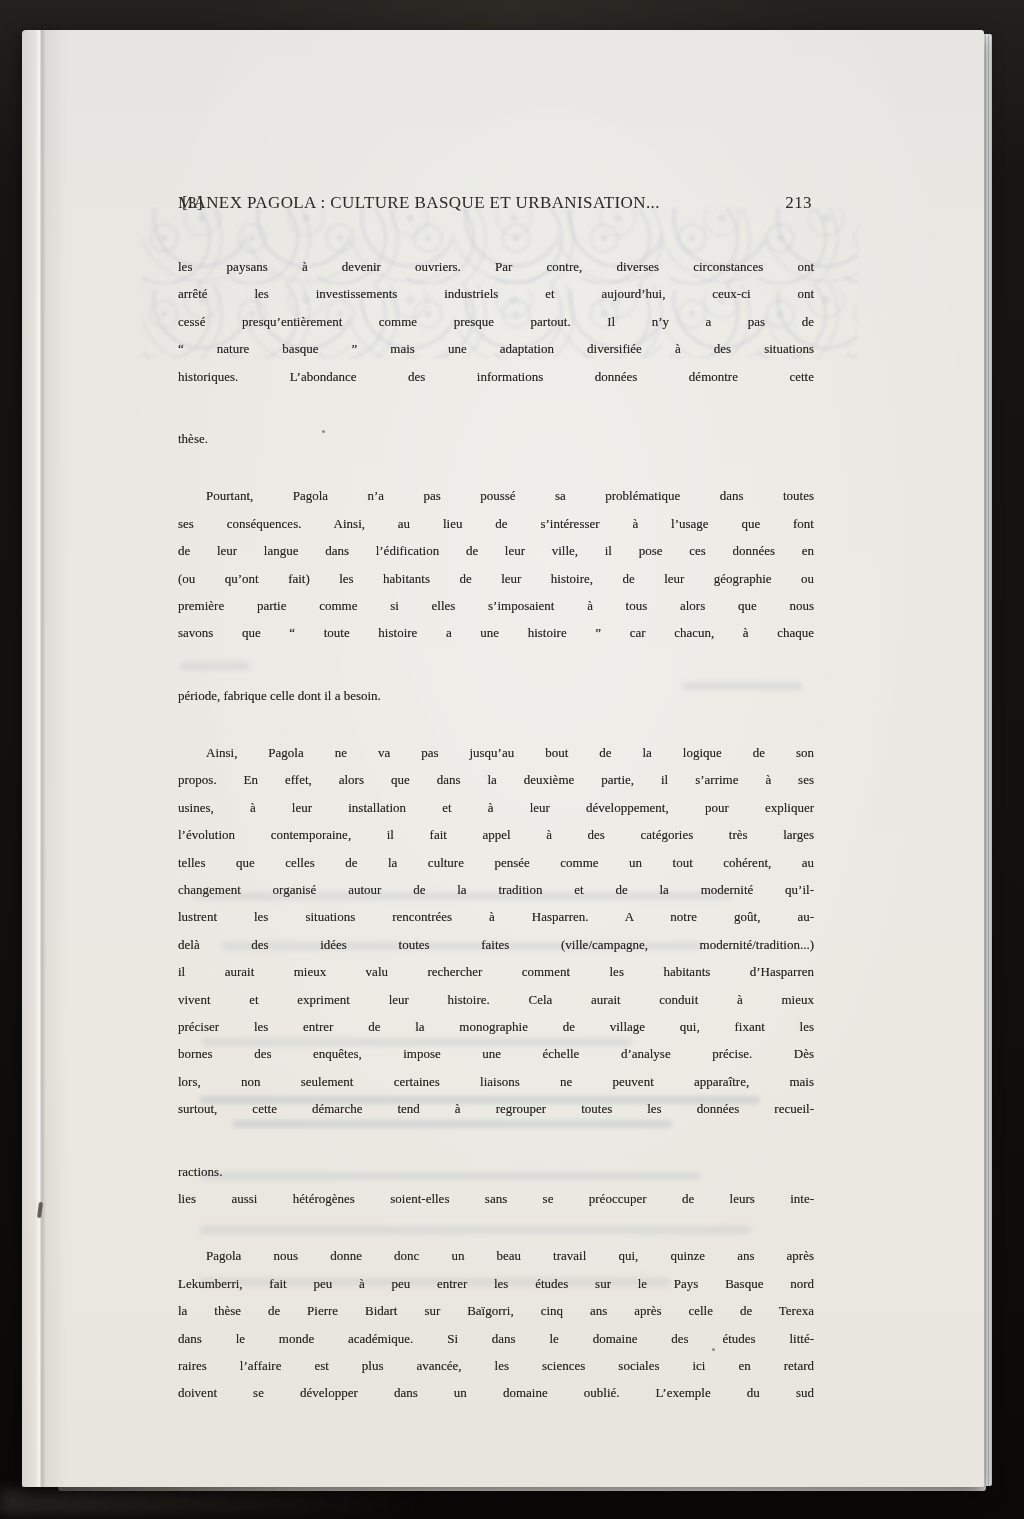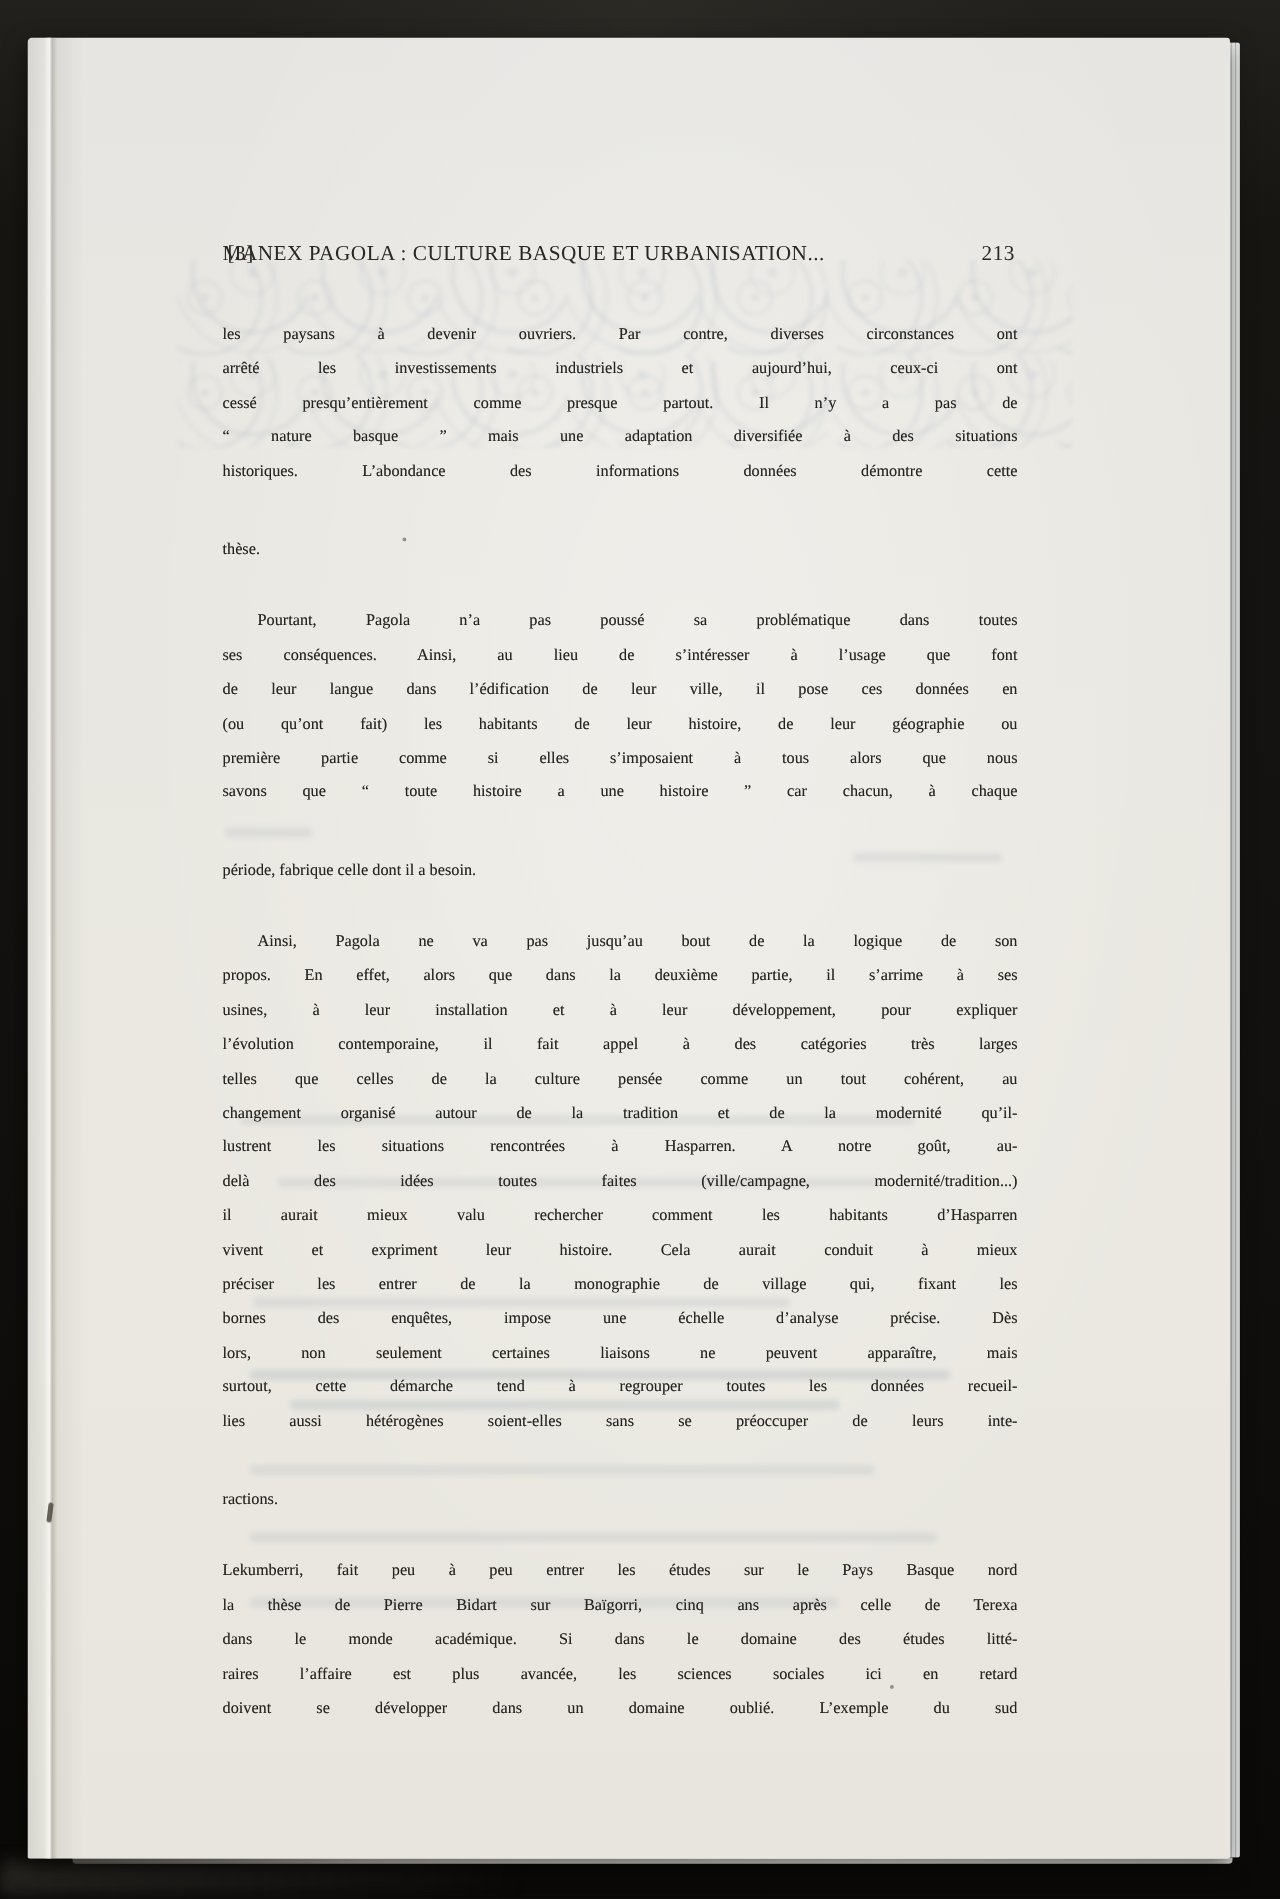--- a/index.html
+++ b/index.html
@@ -173,24 +173,25 @@
         <div class="line">telles que celles de la culture pensée comme un tout cohérent, au</div>
         <div class="line">changement organisé autour de la tradition et de la modernité qu’il-</div>
         <div class="line">lustrent les situations rencontrées à Hasparren. A notre goût, au-</div>
         <div class="line">delà des idées toutes faites (ville/campagne, modernité/tradition...)</div>
         <div class="line">il aurait mieux valu rechercher comment les habitants d’Hasparren</div>
         <div class="line">vivent et expriment leur histoire. Cela aurait conduit à mieux</div>
         <div class="line">préciser les entrer de la monographie de village qui, fixant les</div>
         <div class="line">bornes des enquêtes, impose une échelle d’analyse précise. Dès</div>
         <div class="line">lors, non seulement certaines liaisons ne peuvent apparaître, mais</div>
         <div class="line">surtout, cette démarche tend à regrouper toutes les données recueil-</div>
+        <div class="line last">ractions.</div>
         <div class="line">lies aussi hétérogènes soient-elles sans se préoccuper de leurs inte-</div>
-        <div class="line last">ractions.</div>
-      </div>
-      <div class="paragraph">
+      </div>
+      <div class="paragraph">
+        <div class="line indent">Pagola nous donne donc un beau travail qui, quinze ans après</div>
         <div class="line">Lekumberri, fait peu à peu entrer les études sur le Pays Basque nord</div>
         <div class="line">la thèse de Pierre Bidart sur Baïgorri, cinq ans après celle de Terexa</div>
         <div class="line">dans le monde académique. Si dans le domaine des études litté-</div>
         <div class="line">raires l’affaire est plus avancée, les sciences sociales ici en retard</div>
         <div class="line">doivent se développer dans un domaine oublié. L’exemple du sud</div>
       </div>
     </div>
 
   <div class="gutter"></div>
   <div class="gutter-nick"></div>

